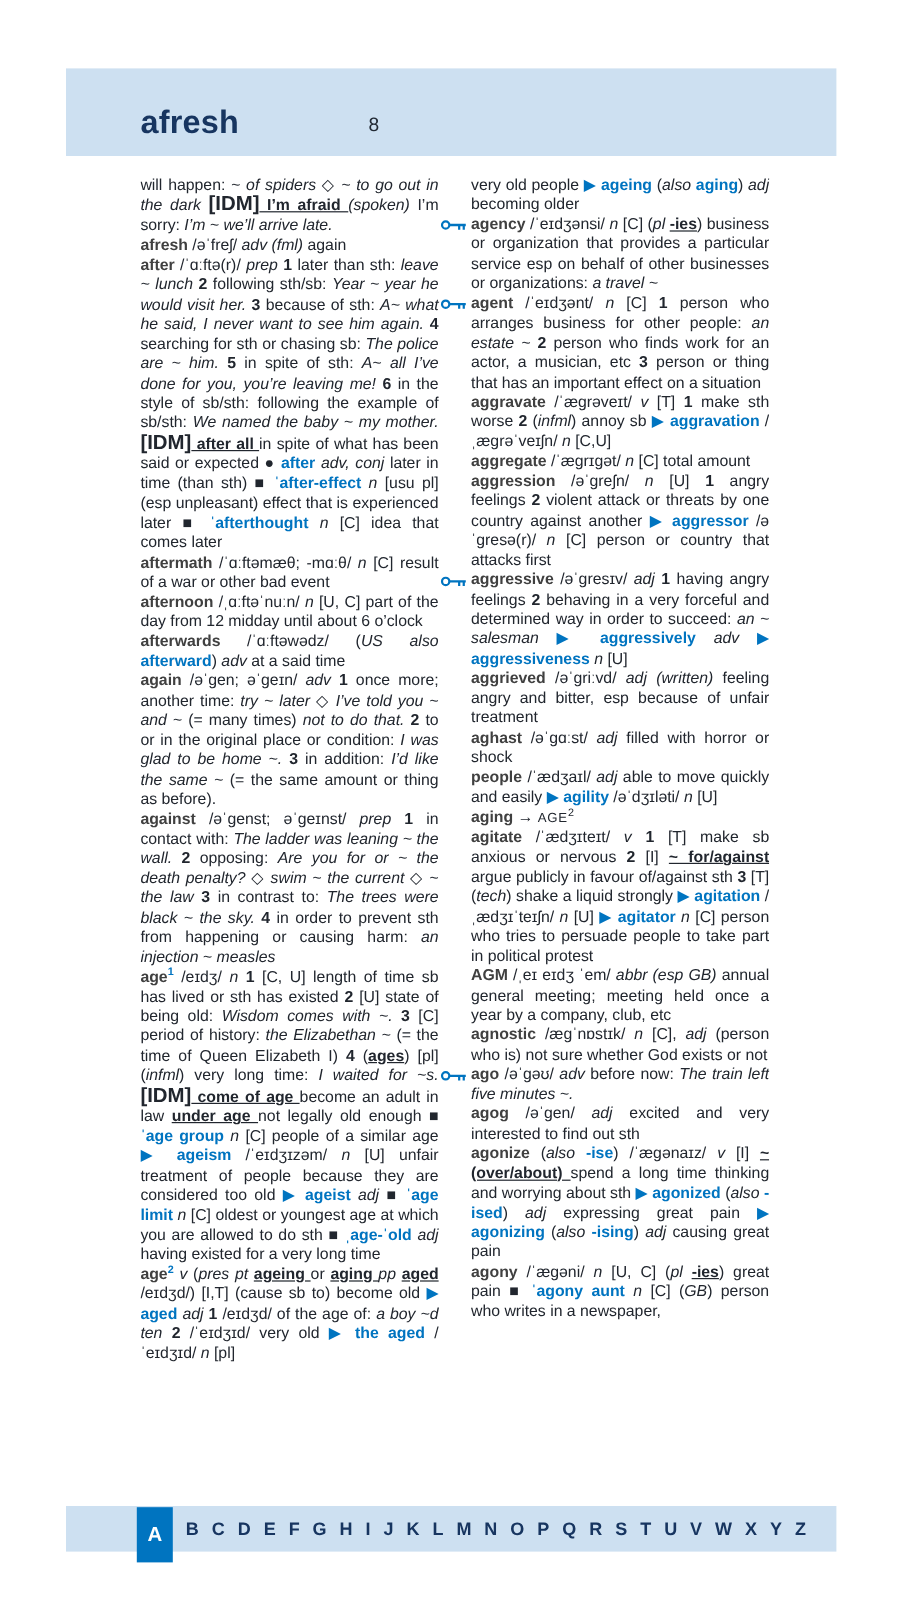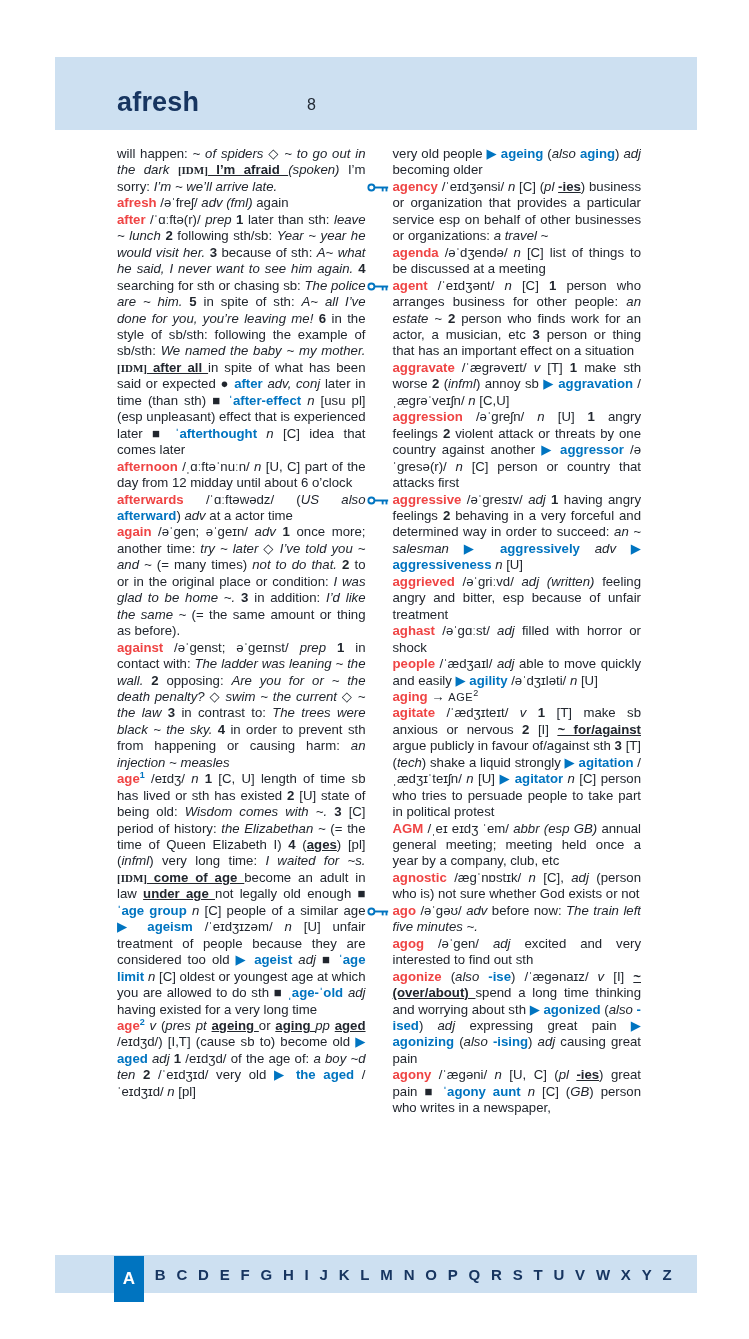--- a/index.html
+++ b/index.html
@@ -24,29 +24,29 @@
     position:absolute; left:117px; top:146px; width:524px; height:1104px;
     display:flex; gap:27px; overflow:hidden;
   }
   .col {
     width:248.5px; text-align:justify;
     font-size:13.2px; line-height:16.45px; color:#21262e;
   }
   .entry { margin:0; position:relative; }
   .keyicon { position:absolute; left:-26px; top:3.5px; width:22px; height:11px; }
   .keyicon svg { display:block; width:22px; height:11px; }
-  .rhw  { color:#ef4444; font-weight:bold; }
+  .rhw  { color:#404040; font-weight:bold; }
   .rdrv { color:#0074c0; font-weight:bold; }
   .rarr { color:#0074c0; }
   .rph  { }
   .rpos { font-style:italic; }
   .ri   { font-style:italic; }
   .rb   { font-weight:bold;text-decoration:underline; }
   .rsn  { font-weight:bold; }
-  .ridm { font-weight:bold; font-size:11px;font-family:Liberation Serif, serif; }
+  .ridm { font-weight:bold; font-size:17px; }
   .rsq  { }
   .rdot { }
   .rsc  { font-size:11px; letter-spacing:.6px; }
   .rsup  { color:#0074c0; font-weight:bold; font-size:9px; vertical-align:super; line-height:0; }
   .rsupk { font-size:9px; vertical-align:super; line-height:0; }
   .rarrR { font-weight:bold; }
   .band-bottom {
     position:absolute; left:55px; top:1255px; width:642px; height:38px;
     background:#cde0f1;
   }
@@ -69,47 +69,48 @@
   <div class="band-top">
     <span class="hw-header">afresh</span>
     <span class="pagenum">8</span>
   </div>
 
   <div class="columns">
     <div class="col" id="col-left">
         <p class="entry"><span class="rn">will happen: </span><span class="ri">~ of spiders ◇ ~ to go out in the dark </span><span class="ridm">[IDM]</span><span class="rb"> I’m afraid </span><span class="ri">(spoken) </span><span class="rn">I’m sorry: </span><span class="ri">I’m ~ we’ll arrive late.</span></p>
         <p class="entry"><span class="rhw">afresh</span><span class="rph"> /əˈfreʃ/ </span><span class="rpos">adv</span><span class="ri"> (fml) </span><span class="rn">again</span></p>
         <p class="entry"><span class="rhw">after</span><span class="rph"> /ˈɑːftə(r)/ </span><span class="rpos">prep</span><span class="rsn"> 1 </span><span class="rn">later than sth: </span><span class="ri">leave ~ lunch </span><span class="rsn">2 </span><span class="rn">following sth/sb: </span><span class="ri">Year ~ year he would visit her. </span><span class="rsn">3 </span><span class="rn">because of sth: </span><span class="ri">A~ what he said, I never want to see him again. </span><span class="rsn">4 </span><span class="rn">searching for sth or chasing sb: </span><span class="ri">The police are ~ him. </span><span class="rsn">5 </span><span class="rn">in spite of sth: </span><span class="ri">A~ all I’ve done for you, you’re leaving me! </span><span class="rsn">6 </span><span class="rn">in the style of sb/sth: following the example of sb/sth: </span><span class="ri">We named the baby ~ my mother. </span><span class="ridm">[IDM]</span><span class="rb"> after all </span><span class="rn">in spite of what has been said or expected </span><span class="rdot">● </span><span class="rdrv">after </span><span class="rpos">adv, conj </span><span class="rn">later in time (than sth) </span><span class="rsq">■ </span><span class="rdrv">ˈafter-effect </span><span class="rpos">n </span><span class="rn">[usu pl] (esp unpleasant) effect that is experienced later </span><span class="rsq">■ </span><span class="rdrv">ˈafterthought </span><span class="rpos">n </span><span class="rn">[C] idea that comes later</span></p>
+        <p class="entry"><span class="rhw">aftermath</span><span class="rph"> /ˈɑːftəmæθ; -mɑːθ/ </span><span class="rpos">n</span><span class="rn"> [C] result of a war or other bad event</span></p>
         <p class="entry"><span class="rhw">afternoon</span><span class="rph"> /ˌɑːftəˈnuːn/ </span><span class="rpos">n</span><span class="rn"> [U, C] part of the day from 12 midday until about 6 o’clock</span></p>
-        <p class="entry"><span class="rhw">afterwards</span><span class="rph"> /ˈɑːftəwədz/ </span><span class="rn">(</span><span class="ri">US also </span><span class="rdrv">afterward</span><span class="rn">) </span><span class="rpos">adv</span><span class="rn"> at a actor time</span></p>
+        <p class="entry"><span class="rhw">afterwards</span><span class="rph"> /ˈɑːftəwədz/ </span><span class="rn">(</span><span class="ri">US also </span><span class="rdrv">afterward</span><span class="rn">) </span><span class="rpos">adv</span><span class="rn"> at a said time</span></p>
         <p class="entry"><span class="rhw">again</span><span class="rph"> /əˈgen; əˈgeɪn/ </span><span class="rpos">adv</span><span class="rsn"> 1 </span><span class="rn">once more; another time: </span><span class="ri">try ~ later ◇ I’ve told you ~ and ~ </span><span class="rn">(= many times) </span><span class="ri">not to do that. </span><span class="rsn">2 </span><span class="rn">to or in the original place or condition: </span><span class="ri">I was glad to be home ~. </span><span class="rsn">3 </span><span class="rn">in addition: </span><span class="ri">I’d like the same ~ </span><span class="rn">(= the same amount or thing as before).</span></p>
         <p class="entry"><span class="rhw">against</span><span class="rph"> /əˈgenst; əˈgeɪnst/ </span><span class="rpos">prep</span><span class="rsn"> 1 </span><span class="rn">in contact with: </span><span class="ri">The ladder was leaning ~ the wall. </span><span class="rsn">2 </span><span class="rn">opposing: </span><span class="ri">Are you for or ~ the death penalty? ◇ swim ~ the current ◇ ~ the law </span><span class="rsn">3 </span><span class="rn">in contrast to: </span><span class="ri">The trees were black ~ the sky. </span><span class="rsn">4 </span><span class="rn">in order to prevent sth from happening or causing harm: </span><span class="ri">an injection ~ measles</span></p>
         <p class="entry"><span class="rhw">age</span><span class="rsup">1</span><span class="rph"> /eɪdʒ/ </span><span class="rpos">n</span><span class="rsn"> 1 </span><span class="rn">[C, U] length of time sb has lived or sth has existed </span><span class="rsn">2 </span><span class="rn">[U] state of being old: </span><span class="ri">Wisdom comes with ~. </span><span class="rsn">3 </span><span class="rn">[C] period of history: </span><span class="ri">the Elizabethan ~ </span><span class="rn">(= the time of Queen Elizabeth I) </span><span class="rsn">4 </span><span class="rn">(</span><span class="rb">ages</span><span class="rn">) [pl] (</span><span class="ri">infml</span><span class="rn">) very long time: </span><span class="ri">I waited for ~s. </span><span class="ridm">[IDM]</span><span class="rb"> come of age </span><span class="rn">become an adult in law </span><span class="rb">under age </span><span class="rn">not legally old enough </span><span class="rsq">■ </span><span class="rdrv">ˈage group </span><span class="rpos">n</span><span class="rn"> [C] people of a similar age </span><span class="rarr">▶ </span><span class="rdrv">ageism</span><span class="rph"> /ˈeɪdʒɪzəm/ </span><span class="rpos">n</span><span class="rn"> [U] unfair treatment of people because they are considered too old </span><span class="rarr">▶ </span><span class="rdrv">ageist </span><span class="rpos">adj</span><span class="rn"> </span><span class="rsq">■ </span><span class="rdrv">ˈage limit </span><span class="rpos">n</span><span class="rn"> [C] oldest or youngest age at which you are allowed to do sth </span><span class="rsq">■ </span><span class="rdrv">ˌage-ˈold </span><span class="rpos">adj</span><span class="rn"> having existed for a very long time</span></p>
         <p class="entry"><span class="rhw">age</span><span class="rsup">2</span><span class="rpos"> v </span><span class="rn">(</span><span class="ri">pres pt </span><span class="rb">ageing </span><span class="rn">or </span><span class="rb">aging </span><span class="ri">pp </span><span class="rb">aged </span><span class="rph">/eɪdʒd/</span><span class="rn">) [I,T] (cause sb to) become old </span><span class="rarr">▶ </span><span class="rdrv">aged </span><span class="rpos">adj</span><span class="rsn"> 1 </span><span class="rph">/eɪdʒd/ </span><span class="rn">of the age of: </span><span class="ri">a boy ~d ten </span><span class="rsn">2 </span><span class="rph">/ˈeɪdʒɪd/ </span><span class="rn">very old </span><span class="rarr">▶ </span><span class="rdrv">the aged </span><span class="rph">/ˈeɪdʒɪd/ </span><span class="rpos">n</span><span class="rn"> [pl]</span></p>
       </div>
     <div class="col" id="col-right">
         <p class="entry"><span class="rn">very old people </span><span class="rarr">▶ </span><span class="rdrv">ageing </span><span class="rn">(</span><span class="ri">also </span><span class="rdrv">aging</span><span class="rn">) </span><span class="rpos">adj</span><span class="rn"> becoming older</span></p>
         <p class="entry"><span class="keyicon">
             <svg viewBox="0 0 26 12" xmlns="http://www.w3.org/2000/svg">
               <circle cx="5.2" cy="6" r="3.6" fill="none" stroke="#0074c0" stroke-width="2.2"></circle>
               <line x1="9" y1="6" x2="25" y2="6" stroke="#0074c0" stroke-width="2.3"></line>
               <line x1="18.5" y1="6" x2="18.5" y2="10.6" stroke="#0074c0" stroke-width="2.2"></line>
               <line x1="23" y1="6" x2="23" y2="10.6" stroke="#0074c0" stroke-width="2.2"></line>
             </svg>
           </span><span class="rhw">agency</span><span class="rph"> /ˈeɪdʒənsi/ </span><span class="rpos">n</span><span class="rn"> [C] (</span><span class="ri">pl </span><span class="rb">-ies</span><span class="rn">) business or organization that provides a particular service esp on behalf of other businesses or organizations: </span><span class="ri">a travel ~</span></p>
-        <p class="entry"><span class="rhw">agenda</span><span class="rph"> /əˈdʒendə/ </span><span class="rpos">n</span><span class="rn"> [C] list of things to be discussed at a meeting</span></p>
         <p class="entry"><span class="keyicon">
             <svg viewBox="0 0 26 12" xmlns="http://www.w3.org/2000/svg">
               <circle cx="5.2" cy="6" r="3.6" fill="none" stroke="#0074c0" stroke-width="2.2"></circle>
               <line x1="9" y1="6" x2="25" y2="6" stroke="#0074c0" stroke-width="2.3"></line>
               <line x1="18.5" y1="6" x2="18.5" y2="10.6" stroke="#0074c0" stroke-width="2.2"></line>
               <line x1="23" y1="6" x2="23" y2="10.6" stroke="#0074c0" stroke-width="2.2"></line>
             </svg>
           </span><span class="rhw">agent</span><span class="rph"> /ˈeɪdʒənt/ </span><span class="rpos">n</span><span class="rn"> [C] </span><span class="rsn">1 </span><span class="rn">person who arranges business for other people: </span><span class="ri">an estate ~ </span><span class="rsn">2 </span><span class="rn">person who finds work for an actor, a musician, etc </span><span class="rsn">3 </span><span class="rn">person or thing that has an important effect on a situation</span></p>
         <p class="entry"><span class="rhw">aggravate</span><span class="rph"> /ˈægrəveɪt/ </span><span class="rpos">v</span><span class="rn"> [T] </span><span class="rsn">1 </span><span class="rn">make sth worse </span><span class="rsn">2 </span><span class="rn">(</span><span class="ri">infml</span><span class="rn">) annoy sb </span><span class="rarr">▶ </span><span class="rdrv">aggravation</span><span class="rph"> /ˌægrəˈveɪʃn/ </span><span class="rpos">n</span><span class="rn"> [C,U]</span></p>
+        <p class="entry"><span class="rhw">aggregate</span><span class="rph"> /ˈægrɪgət/ </span><span class="rpos">n</span><span class="rn"> [C] total amount</span></p>
         <p class="entry"><span class="rhw">aggression</span><span class="rph"> /əˈgreʃn/ </span><span class="rpos">n</span><span class="rn"> [U] </span><span class="rsn">1 </span><span class="rn">angry feelings </span><span class="rsn">2 </span><span class="rn">violent attack or threats by one country against another </span><span class="rarr">▶ </span><span class="rdrv">aggressor</span><span class="rph"> /əˈgresə(r)/ </span><span class="rpos">n</span><span class="rn"> [C] person or country that attacks first</span></p>
         <p class="entry"><span class="keyicon">
             <svg viewBox="0 0 26 12" xmlns="http://www.w3.org/2000/svg">
               <circle cx="5.2" cy="6" r="3.6" fill="none" stroke="#0074c0" stroke-width="2.2"></circle>
               <line x1="9" y1="6" x2="25" y2="6" stroke="#0074c0" stroke-width="2.3"></line>
               <line x1="18.5" y1="6" x2="18.5" y2="10.6" stroke="#0074c0" stroke-width="2.2"></line>
               <line x1="23" y1="6" x2="23" y2="10.6" stroke="#0074c0" stroke-width="2.2"></line>
             </svg>
           </span><span class="rhw">aggressive</span><span class="rph"> /əˈgresɪv/ </span><span class="rpos">adj</span><span class="rsn"> 1 </span><span class="rn">having angry feelings </span><span class="rsn">2 </span><span class="rn">behaving in a very forceful and determined way in order to succeed: </span><span class="ri">an ~ salesman </span><span class="rarr">▶ </span><span class="rdrv">aggressively </span><span class="rpos">adv</span><span class="rn"> </span><span class="rarr">▶ </span><span class="rdrv">aggressiveness </span><span class="rpos">n</span><span class="rn"> [U]</span></p>
         <p class="entry"><span class="rhw">aggrieved</span><span class="rph"> /əˈgriːvd/ </span><span class="rpos">adj</span><span class="ri"> (written) </span><span class="rn">feeling angry and bitter, esp because of unfair treatment</span></p>

